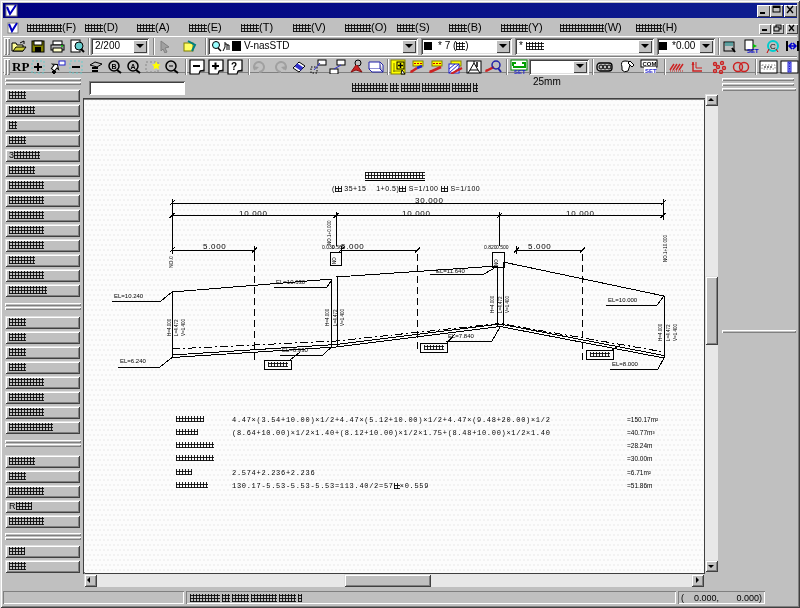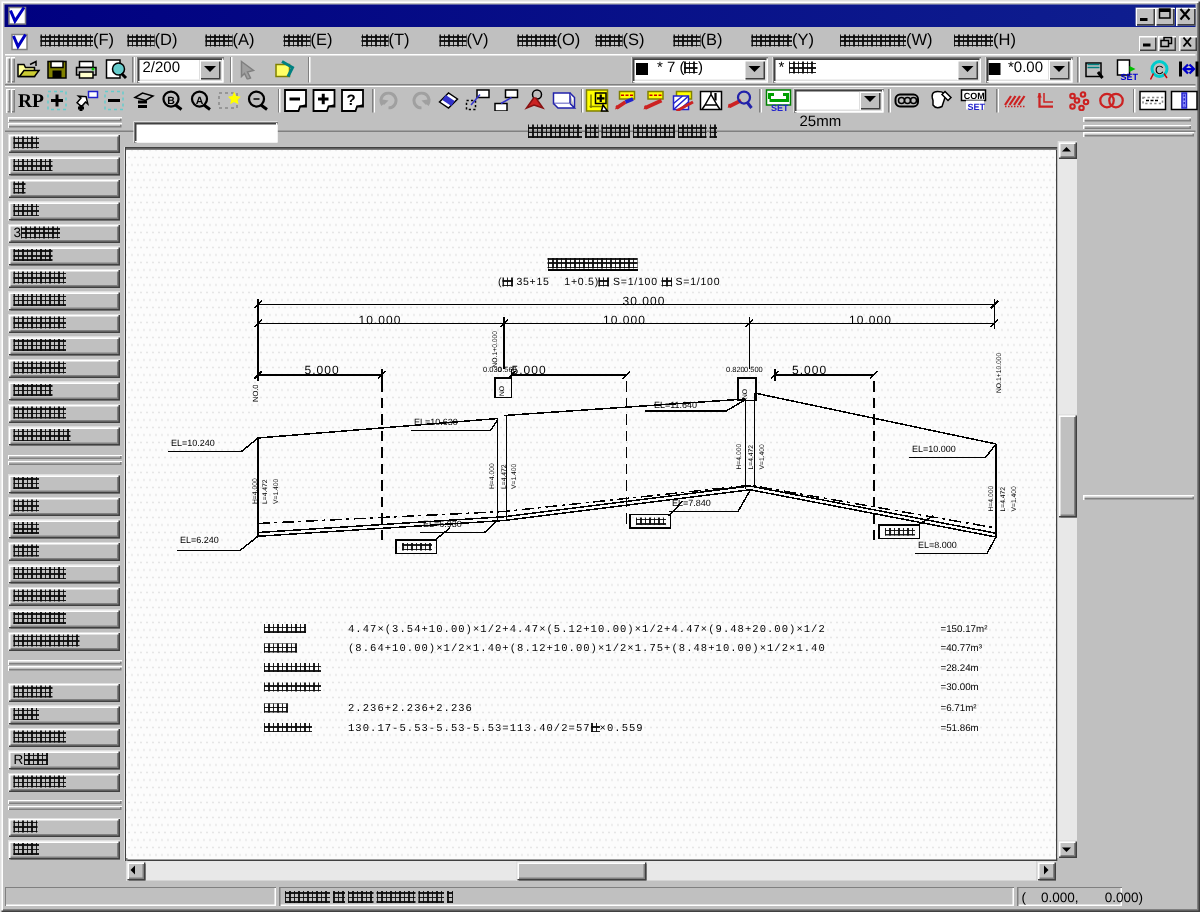--- a/index.html
+++ b/index.html
@@ -20,21 +20,21 @@
 .tbtn{position:absolute;top:2px;width:13px;height:12px;background:#c0c0c0;
 box-shadow:inset 1px 1px 0 #fff,inset -1px -1px 0 #404040;font-size:9px;text-align:center;line-height:11px;font-weight:bold}
 
 #menu{left:3px;top:18px;width:794px;height:17px;font-size:11px}
 #menu span.mi{position:absolute;top:3px;color:#000}
 .mdib{position:absolute;top:6px;width:12px;height:10px;background:#c0c0c0;
 box-shadow:inset 1px 1px 0 #fff,inset -1px -1px 0 #404040;font-size:8px;text-align:center;line-height:9px;font-weight:bold}
 
 .tb{left:3px;width:794px;background:#c0c0c0}
 #tb1{top:36px;height:21px;box-shadow:inset 0 1px 0 #fff,inset 0 -1px 0 #808080}
-#tb2{top:57px;height:31px;box-shadow:inset 0 1px 0 #fff,inset 0 -1px 0 #808080}
+#tb2{top:57px;height:16px;box-shadow:inset 0 1px 0 #fff,inset 0 -1px 0 #808080}
 .grip{position:absolute;width:3px;background:#c0c0c0;box-shadow:inset 1px 1px 0 #fff,inset -1px -1px 0 #808080}
 .vsep{position:absolute;width:2px;background:#c0c0c0;box-shadow:inset 1px 0 0 #808080,inset -1px 0 0 #fff}
 .ico{position:absolute}
 .combo{position:absolute;background:#fff;box-shadow:inset 1px 1px 0 #808080,inset -1px -1px 0 #fff,inset 2px 2px 0 #404040,inset -2px -2px 0 #dfdfdf;font-size:10px}
 .combo .ar{position:absolute;right:2px;top:2px;bottom:2px;width:14px;background:#c0c0c0;
 box-shadow:inset 1px 1px 0 #fff,inset -1px -1px 0 #404040}
 .combo .ar i{position:absolute;left:3px;top:4px;border:4px solid transparent;border-top-color:#000;border-bottom:none}
 .combo .tx{position:absolute;left:4px;top:2px;white-space:nowrap}
 
 #side{left:3px;top:77px;width:80px;height:513px}
@@ -132,20 +132,32 @@
       </div>
   <div class="vsep" style="left:150px;top:2px;height:17px"></div>
   <svg class="ico" style="left:155px;top:4px" width="16" height="13">
         <path d="M3 1 L11 7 L7 8 L9 12 L7 13 L5 9 L3 11 Z" fill="#a0a0a0" stroke="#808080"></path>
       </svg>
   <svg class="ico" style="left:179px;top:4px" width="16" height="13">
         <rect x="2" y="3" width="9" height="8" fill="#ffff66" stroke="#808000"></rect>
         <path d="M6 1 L13 5 L10 11" fill="none" stroke="#008080" stroke-width="2"></path>
       </svg>
   <div class="vsep" style="left:202px;top:2px;height:17px"></div>
+  <div class="combo" style="left:205px;top:2px;width:210px;height:17px">
+    <svg class="ico" style="left:3px;top:2px" width="30" height="12">
+          <circle cx="5" cy="5" r="3.5" fill="#99ffff" stroke="#000"></circle>
+          <path d="M7 8 L10 11" stroke="#000" stroke-width="1.5"></path>
+          <path d="M14 2 v5 l-2 4 M14 4 h2 v6 M16 5 h2 v5" stroke="#000" fill="#fff"></path>
+          <rect x="21" y="1" width="9" height="10" fill="#000"></rect>
+        </svg>
+    <span class="tx" style="left:36px">V-nasSTD</span>
+        <span class="ar">
+          <i></i>
+        </span>
+      </div>
   <div class="combo" style="left:418px;top:2px;width:91px;height:17px">
     <svg class="ico" style="left:3px;top:4px" width="9" height="9">
           <rect x="0" y="0" width="8" height="8" fill="#000"></rect>
         </svg>
     <span class="tx" style="left:17px">* 7 (<span class="k" style="width:9px"></span>)</span>
         <span class="ar">
           <i></i>
         </span>
       </div>
   <div class="combo" style="left:512px;top:2px;width:139px;height:17px">
@@ -575,21 +587,21 @@
         <span class="k" style="width:38px;height:6px"></span>
       </span>
       <span class="abs fx" style="left:92px;top:369px">
         <span class="k" style="width:16px;height:6px"></span>
       </span>
       <span class="abs fx" style="left:92px;top:382px">
         <span class="k" style="width:32px;height:6px"></span>
       </span>
       <span class="abs" style="left:148px;top:316px;font-size:7px;white-space:nowrap;font-family:'Liberation Mono',monospace;letter-spacing:0.7px;">4.47×(3.54+10.00)×1/2+4.47×(5.12+10.00)×1/2+4.47×(9.48+20.00)×1/2</span>
       <span class="abs" style="left:148px;top:329px;font-size:7px;white-space:nowrap;font-family:'Liberation Mono',monospace;letter-spacing:0.7px;">(8.64+10.00)×1/2×1.40+(8.12+10.00)×1/2×1.75+(8.48+10.00)×1/2×1.40</span>
-      <span class="abs" style="left:148px;top:369px;font-size:7px;white-space:nowrap;font-family:'Liberation Mono',monospace;letter-spacing:0.7px;">2.236+2.236+2.236</span>
+      <span class="abs" style="left:148px;top:369px;font-size:7px;white-space:nowrap;font-family:'Liberation Mono',monospace;letter-spacing:0.7px;">2.574+2.236+2.236</span>
       <span class="abs" style="left:148px;top:382px;font-size:7px;white-space:nowrap;font-family:'Liberation Mono',monospace;letter-spacing:0.7px;">130.17-5.53-5.53-5.53=113.40/2=57<span class="k" style="width:6px;height:6px"></span>×0.559</span>
       <span class="abs" style="left:543px;top:316px;font-size:6.5px;white-space:nowrap;">=150.17m²</span>
       <span class="abs" style="left:543px;top:329px;font-size:6.5px;white-space:nowrap;">=40.77m³</span>
       <span class="abs" style="left:543px;top:342px;font-size:6.5px;white-space:nowrap;">=28.24m</span>
       <span class="abs" style="left:543px;top:355px;font-size:6.5px;white-space:nowrap;">=30.00m</span>
       <span class="abs" style="left:543px;top:369px;font-size:6.5px;white-space:nowrap;">=6.71m²</span>
       <span class="abs" style="left:543px;top:382px;font-size:6.5px;white-space:nowrap;">=51.86m</span>
     </div>
 <div id="dockr" class="abs" style="left:719px;top:77px;width:78px;height:513px">
 <div class="ridge" style="left:3px;top:1px;width:72px"></div>
@@ -602,18 +614,18 @@
 <div class="spanel" style="left:183px;width:490px">
         <span class="fx" style="position:absolute;left:4px;top:3px">
           <span class="k" style="width:30px;height:8px"></span>
           <span class="k" style="width:8px;margin-left:1px"></span>
           <span class="k" style="width:17px;margin-left:1px"></span>
           <span class="k" style="width:26px;margin-left:1px"></span>
           <span class="k" style="width:17px;margin-left:1px"></span>
           <span class="k" style="width:4px;margin-left:1px"></span>
         </span>
       </div>
-<div class="spanel" style="left:675px;width:70px">
+<div class="spanel" style="left:675px;width:87px">
         <span style="position:absolute;left:3px;top:2px;font-size:9px">(&nbsp;&nbsp;&nbsp;&nbsp;0.000,&nbsp;&nbsp;&nbsp;&nbsp;&nbsp;&nbsp;&nbsp;0.000)</span>
       </div>
 
 </div>
 </div>
 
 </body></html>

